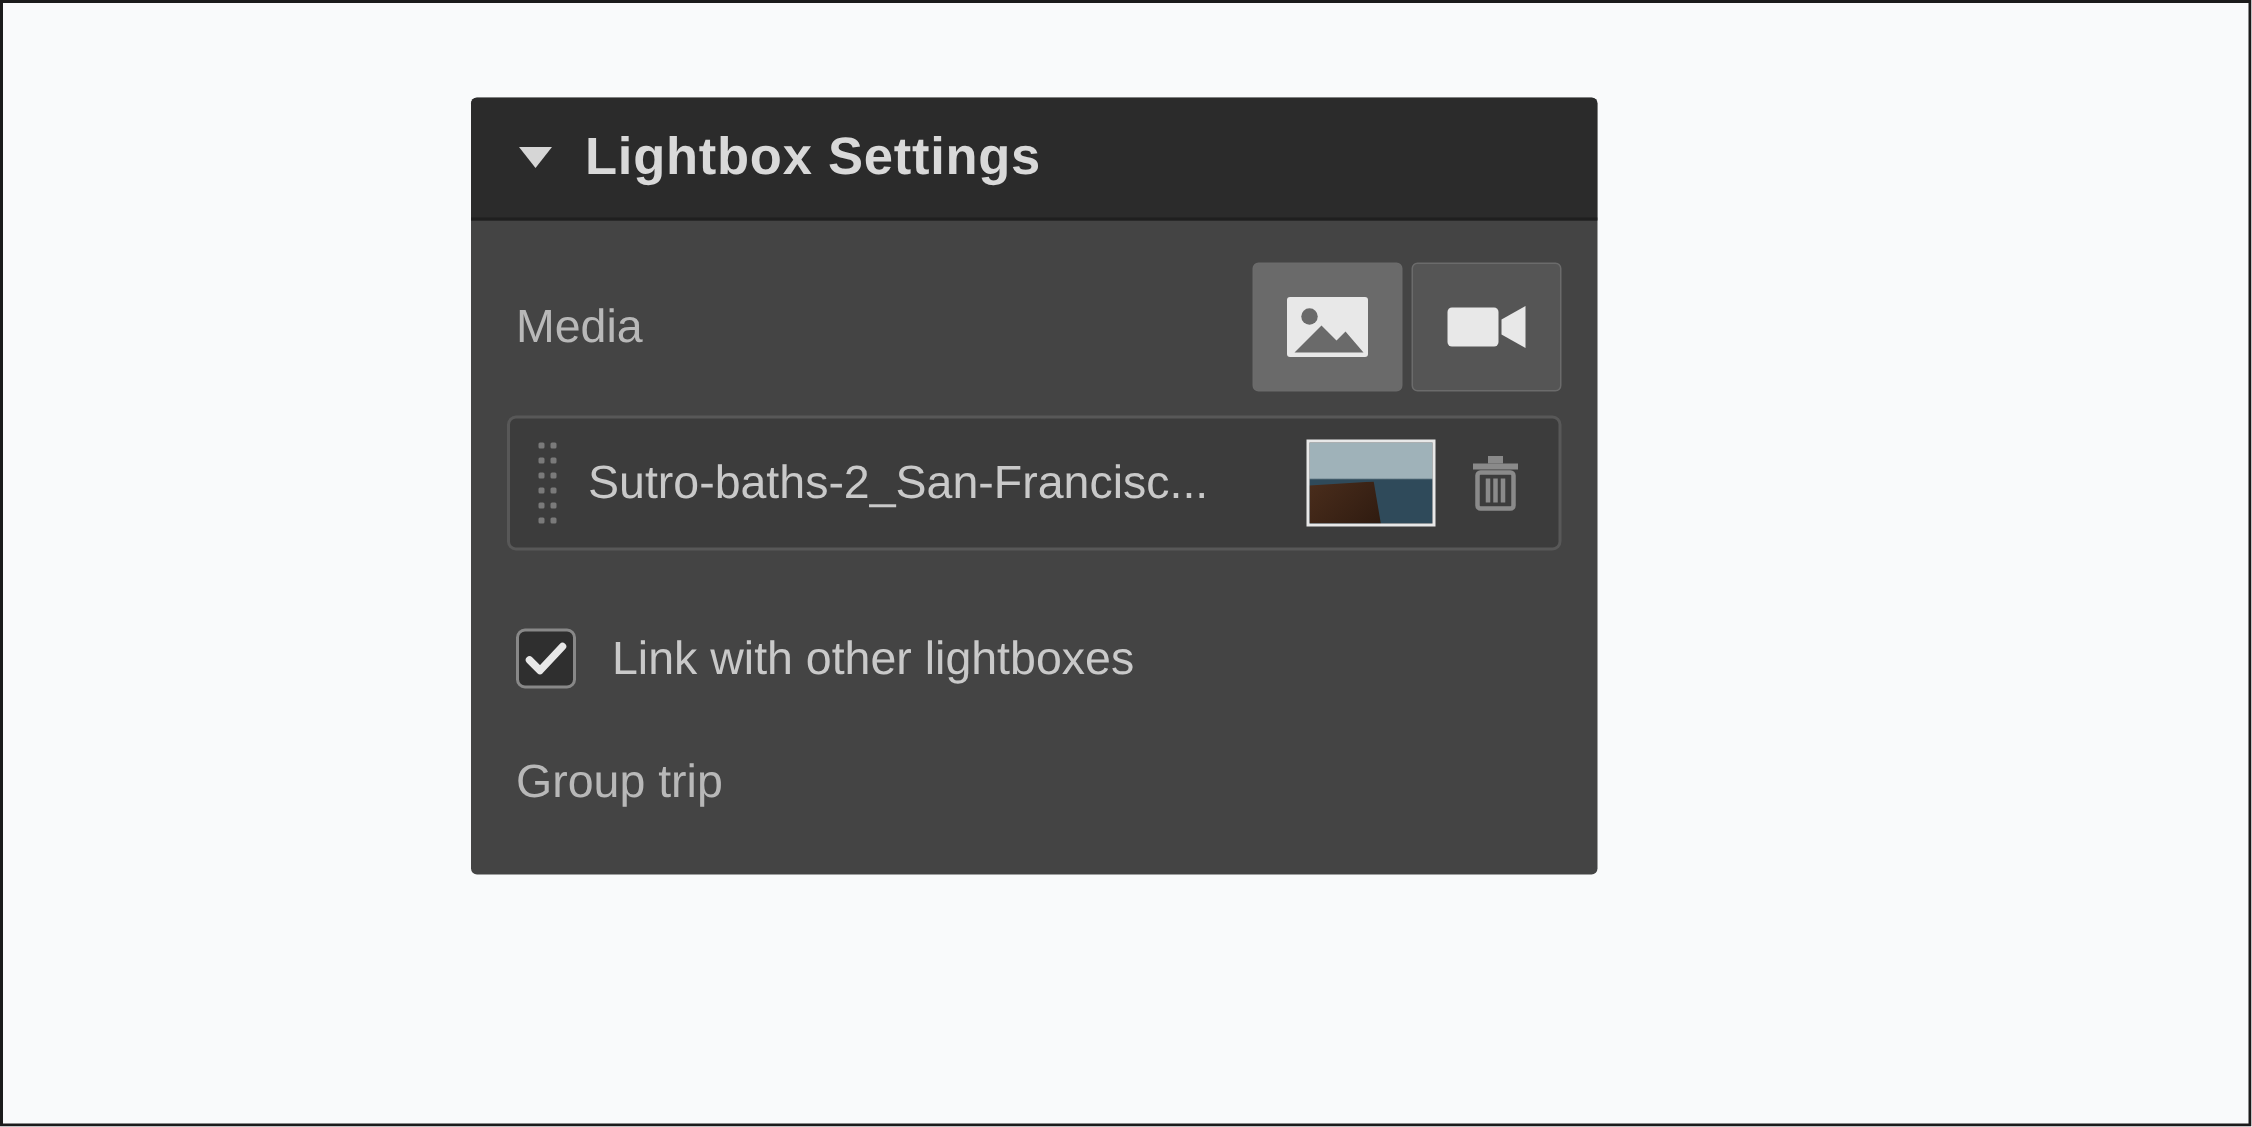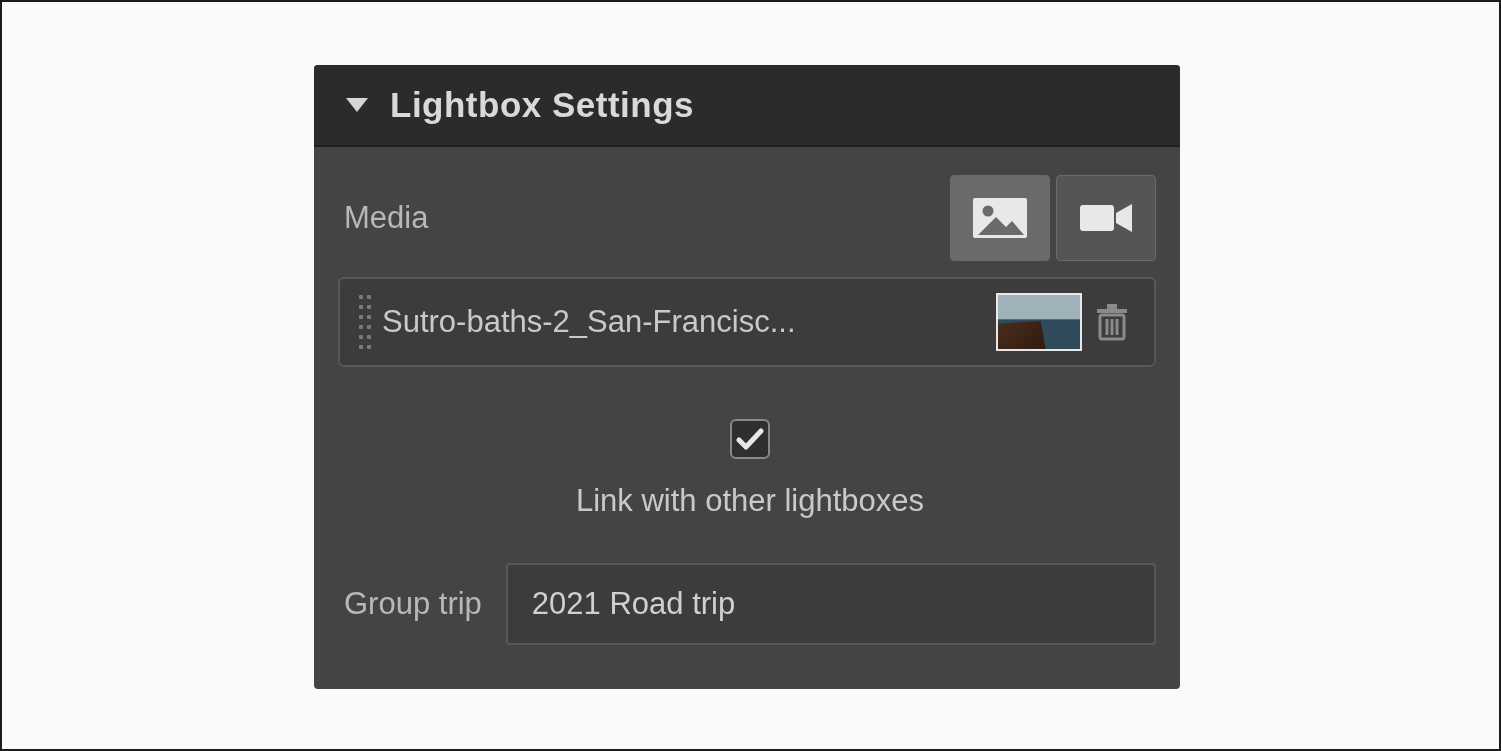--- a/index.html
+++ b/index.html
@@ -13,21 +13,21 @@
     }
     .stage {
       width: 100%;
       height: 100%;
       border: 2px solid #1b1b1b;
     }
     .panel {
       position: absolute;
       left: 314px;
       top: 65px;
-      width: 866px;
+      width: 751px;
       background: #444444;
       border-radius: 4px;
       overflow: hidden;
       color: #d6d6d6;
     }
     .panel-header {
       display: flex;
       align-items: center;
       gap: 22px;
       padding: 20px 26px 20px 32px;
@@ -74,21 +74,21 @@
       justify-content: center;
     }
     .media-btn.active {
       background: #6a6a6a;
     }
     .media-btn svg { display: block; }
 
     .media-item {
       display: flex;
       align-items: center;
-      gap: 8px;
+      gap: 18px;
       margin-top: 6px;
       background: #3c3c3c;
       border: 2px solid #585858;
       border-radius: 6px;
       padding: 14px 20px 14px 8px;
     }
     .drag-handle {
       width: 26px;
       display: flex;
       flex-direction: column;
@@ -126,21 +126,20 @@
       width: 44px; height: 44px;
       display:flex; align-items:center; justify-content:center;
     }
     .trash-btn svg { display:block; }
 
     .checkbox-row {
       display: flex;
       align-items: center;
       gap: 24px;
       padding: 52px 0 0 6px;
-      flex-direction: column;
     }
     .checkbox {
       width: 40px; height: 40px;
       border: 2px solid #888;
       border-radius: 6px;
       background: #2f2f2f;
       display:flex; align-items:center; justify-content:center;
     }
     .checkbox svg { display:block; }
     .check-label { font-size: 31px; color: #c9c9c9; }
@@ -225,20 +224,17 @@
         <div class="checkbox">
           <svg width="28" height="24" viewBox="0 0 28 24">
             <polyline points="3,13 10,20 25,4" fill="none" stroke="#e8e8e8" stroke-width="5" stroke-linecap="round" stroke-linejoin="round"></polyline>
           </svg>
         </div>
         <div class="check-label">Link with other lightboxes</div>
       </div>
 
       <div class="group-row">
         <div class="label">Group trip</div>
-        <div class="text-input">
-          <div class="text-input-value">2021 Road trip</div>
-        </div>
       </div>
 
     </div>
   </div>
 </div>
 
 </body></html>

